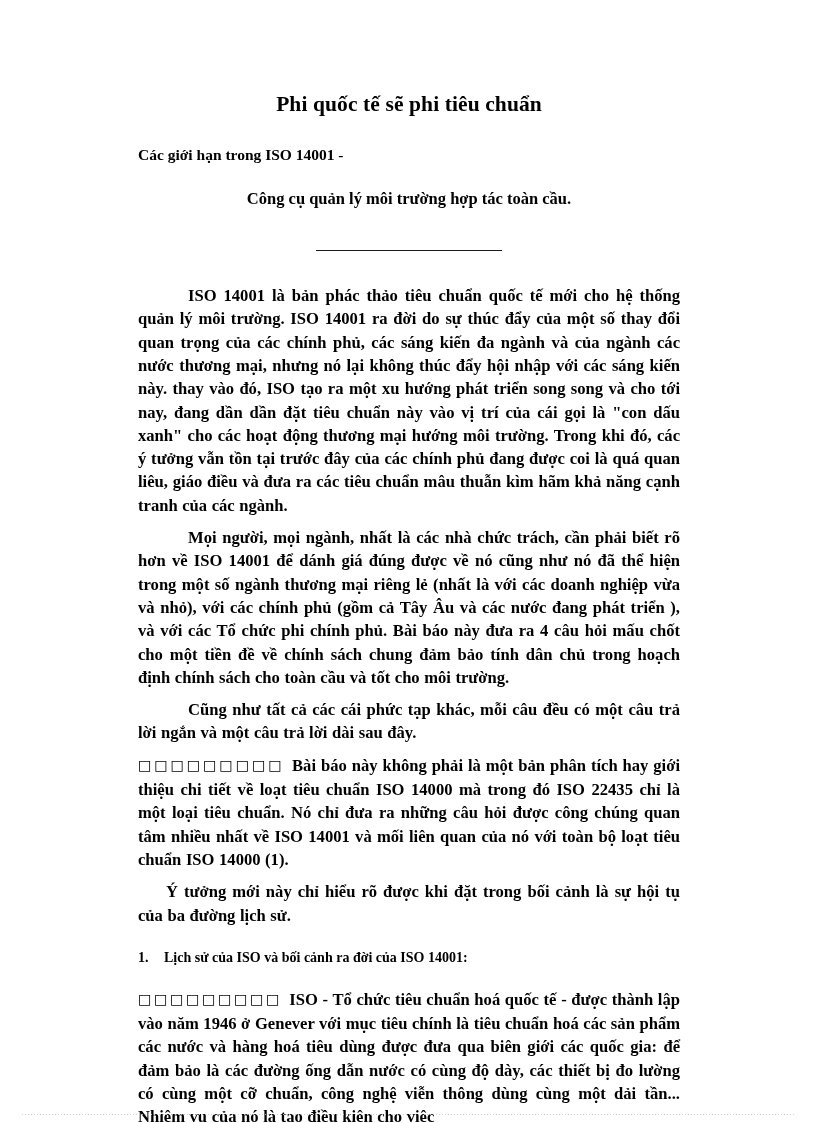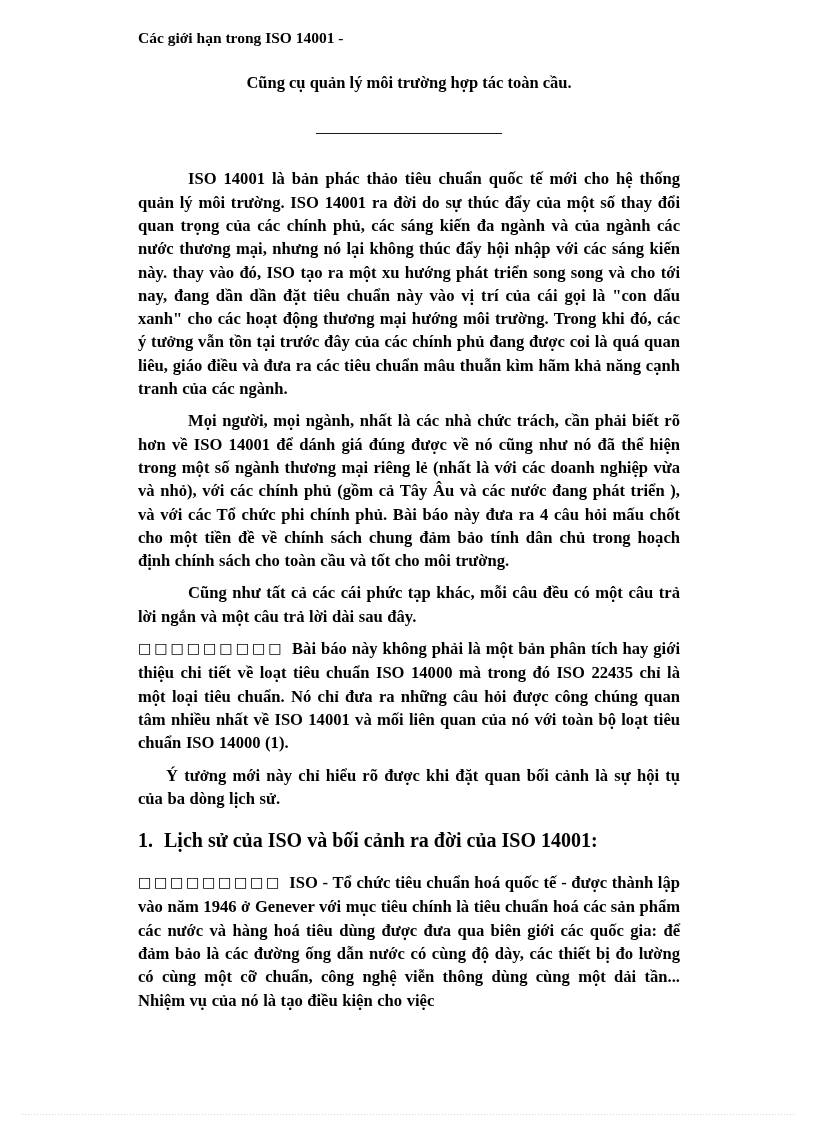--- a/index.html
+++ b/index.html
@@ -117,21 +117,21 @@
     font-weight: normal;
     font-size: 14.5px;
     letter-spacing: 2.2px;
     position: relative;
     top: -1px;
   }
 
   h2.section-heading {
     margin: 19px 0 0 0;
     padding-left: 26px;
-    font-size: 20px;
+    font-size: 14px;
     font-weight: bold;
     line-height: 23px;
     text-indent: 0;
   }
   h2.section-heading .num {
     display: inline-block;
     width: 26px;
     margin-left: -26px;
   }
 
@@ -148,41 +148,42 @@
     );
     opacity: 0.85;
   }
 </style>
 </head>
 <body>
 
 <div class="page">
   <div class="content">
 
+    <h1 class="doc-title">Phi quốc tế sẽ phi tiêu chuẩn</h1>
 
     <div class="subtitle-1">Các giới hạn trong ISO 14001 -</div>
 
-    <div class="subtitle-2">Cũng cụ quản lý môi trường hợp tác toàn cầu.</div>
+    <div class="subtitle-2">Công cụ quản lý môi trường hợp tác toàn cầu.</div>
 
     <div class="rule-wrap">
       <span class="rule"></span>
     </div>
 
 
     <div class="body-block">
 
       <p class="para indent">ISO 14001 là bản phác thảo tiêu chuẩn quốc tế mới cho hệ thống quản lý môi trường. ISO 14001 ra đời do sự thúc đẩy của một số thay đổi quan trọng của các chính phủ, các sáng kiến đa ngành và của ngành các nước thương mại, nhưng nó lại không thúc đẩy hội nhập với các sáng kiến này. thay vào đó, ISO tạo ra một xu hướng phát triển song song và cho tới nay, đang dần dần đặt tiêu chuẩn này vào vị trí của cái gọi là "con dấu xanh" cho các hoạt động thương mại hướng môi trường. Trong khi đó, các ý tưởng vẫn tồn tại trước đây của các chính phủ đang được coi là quá quan liêu, giáo điều và đưa ra các tiêu chuẩn mâu thuẫn kìm hãm khả năng cạnh tranh của các ngành.</p>
 
       <p class="para indent">Mọi người, mọi ngành, nhất là các nhà chức trách, cần phải biết rõ hơn về ISO 14001 để dánh giá đúng được về nó cũng như nó đã thể hiện trong một số ngành thương mại riêng lẻ (nhất là với các doanh nghiệp vừa và nhỏ), với các chính phủ (gồm cả Tây Âu và các nước đang phát triển ), và với các Tổ chức phi chính phủ. Bài báo này đưa ra 4 câu hỏi mấu chốt cho một tiền đề về chính sách chung đảm bảo tính dân chủ trong hoạch định chính sách cho toàn cầu và tốt cho môi trường.</p>
 
       <p class="para indent">Cũng như tất cả các cái phức tạp khác, mỗi câu đều có một câu trả lời ngắn và một câu trả lời dài sau đây.</p>
 
       <p class="para noindent"><span class="tofu">□□□□□□□□□ </span><span>Bài báo này không phải là một bản phân tích hay giới thiệu chi tiết về loạt tiêu chuẩn ISO 14000 mà trong đó ISO 22435 chỉ là một loại tiêu chuẩn. Nó chỉ đưa ra những câu hỏi được công chúng quan tâm nhiều nhất về ISO 14001 và mối liên quan của nó với toàn bộ loạt tiêu chuẩn ISO 14000 (1).</span></p>
 
-      <p class="para indent-small">Ý tưởng mới này chỉ hiểu rõ được khi đặt quan bối cảnh là sự hội tụ của ba dòng lịch sử.</p>
+      <p class="para indent-small">Ý tưởng mới này chỉ hiểu rõ được khi đặt trong bối cảnh là sự hội tụ của ba đường lịch sử.</p>
 
       <h2 class="section-heading"><span class="num">1.</span><span>Lịch sử của ISO và bối cảnh ra đời của ISO 14001:</span></h2>
 
       <p class="para noindent" style="margin-top:19px"><span class="tofu">□□□□□□□□□ </span><span>ISO - Tổ chức tiêu chuẩn hoá quốc tế - được thành lập vào năm 1946 ở Genever với mục tiêu chính là tiêu chuẩn hoá các sản phẩm các nước và hàng hoá tiêu dùng được đưa qua biên giới các quốc gia: để đảm bảo là các đường ống dẫn nước có cùng độ dày, các thiết bị đo lường có cùng một cỡ chuẩn, công nghệ viễn thông dùng cùng một dải tần... Nhiệm vụ của nó là tạo điều kiện cho việc</span></p>
 
     </div>
   </div>
 
   <div class="bottom-dots"></div>
 </div>

